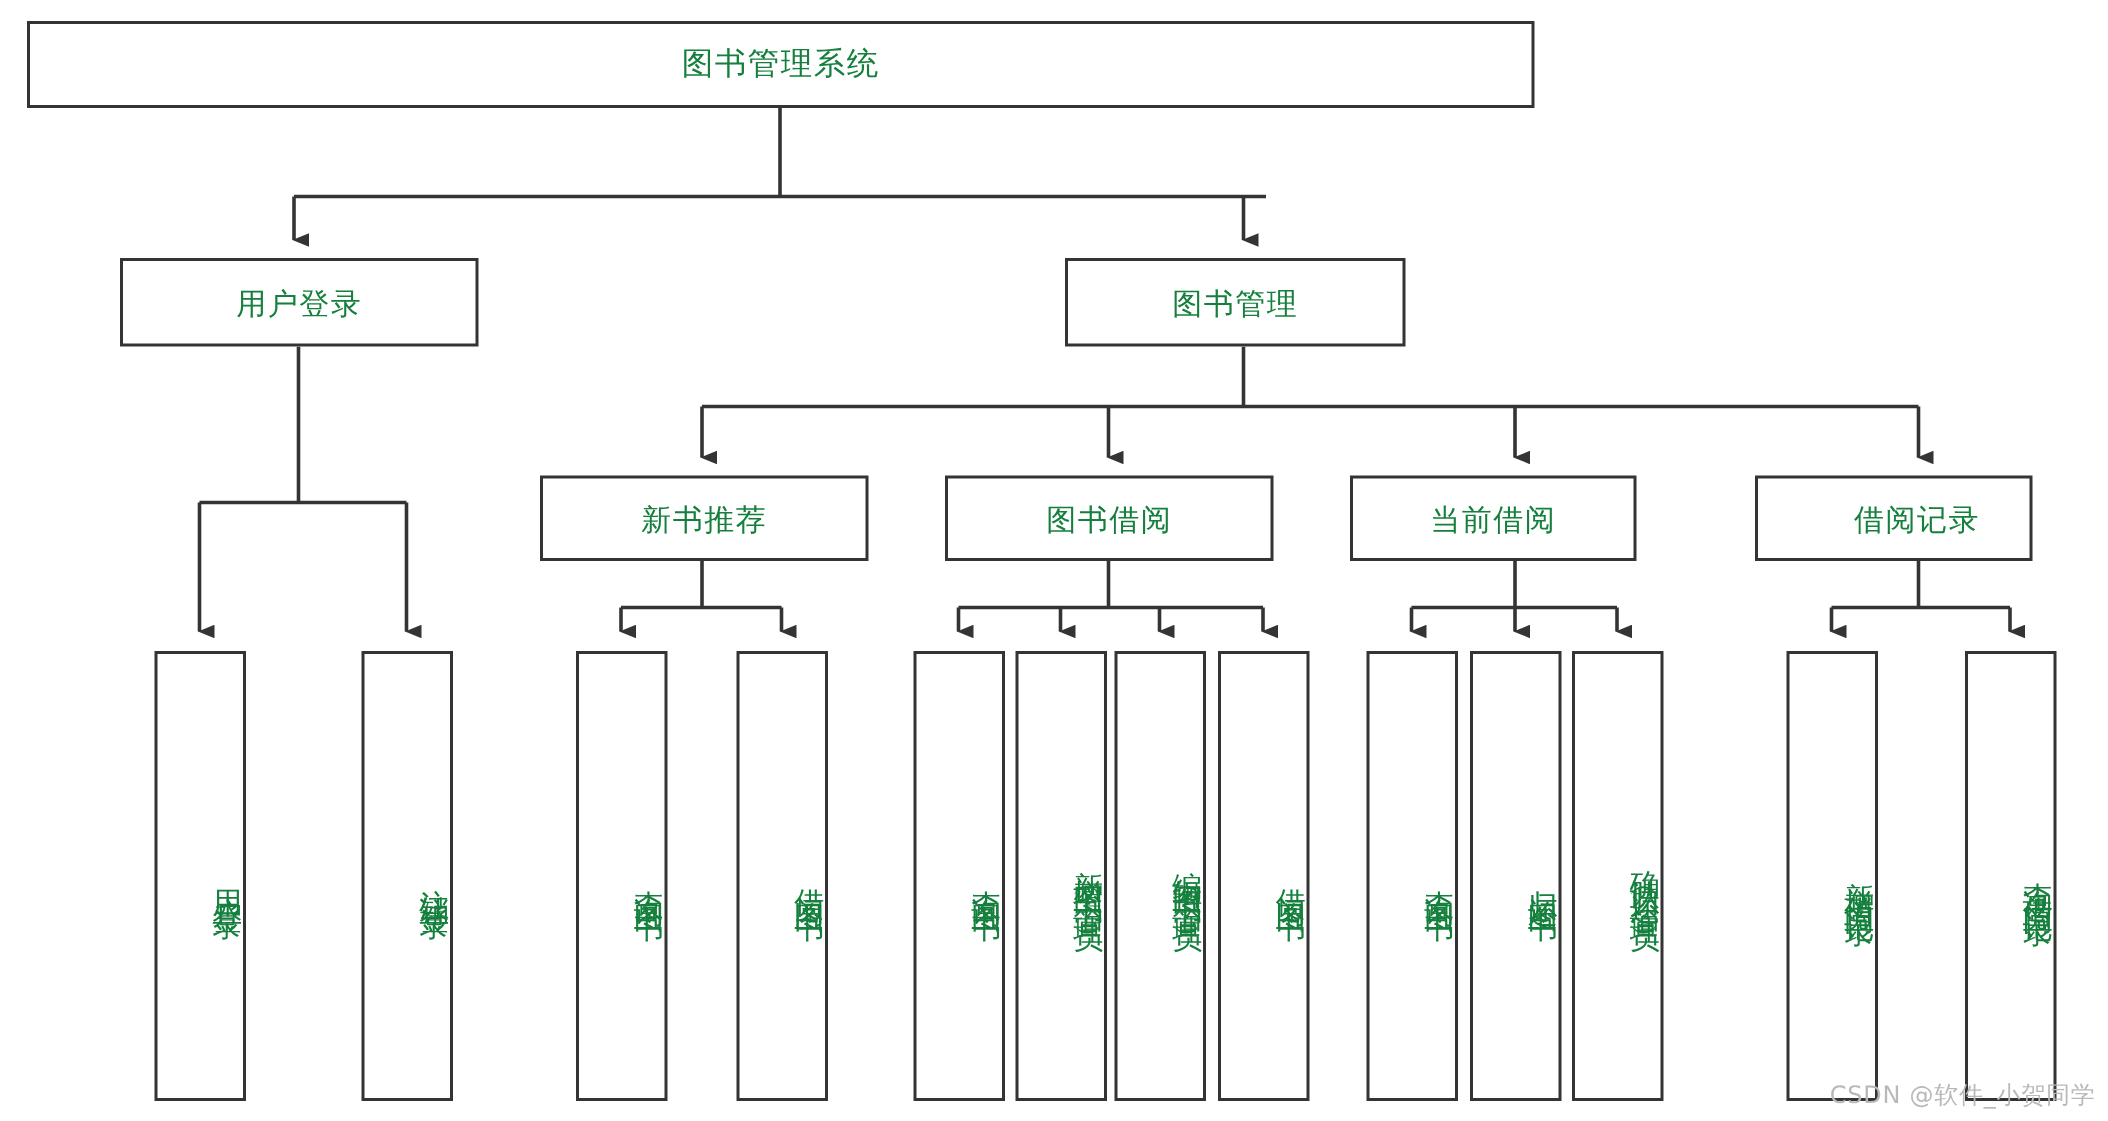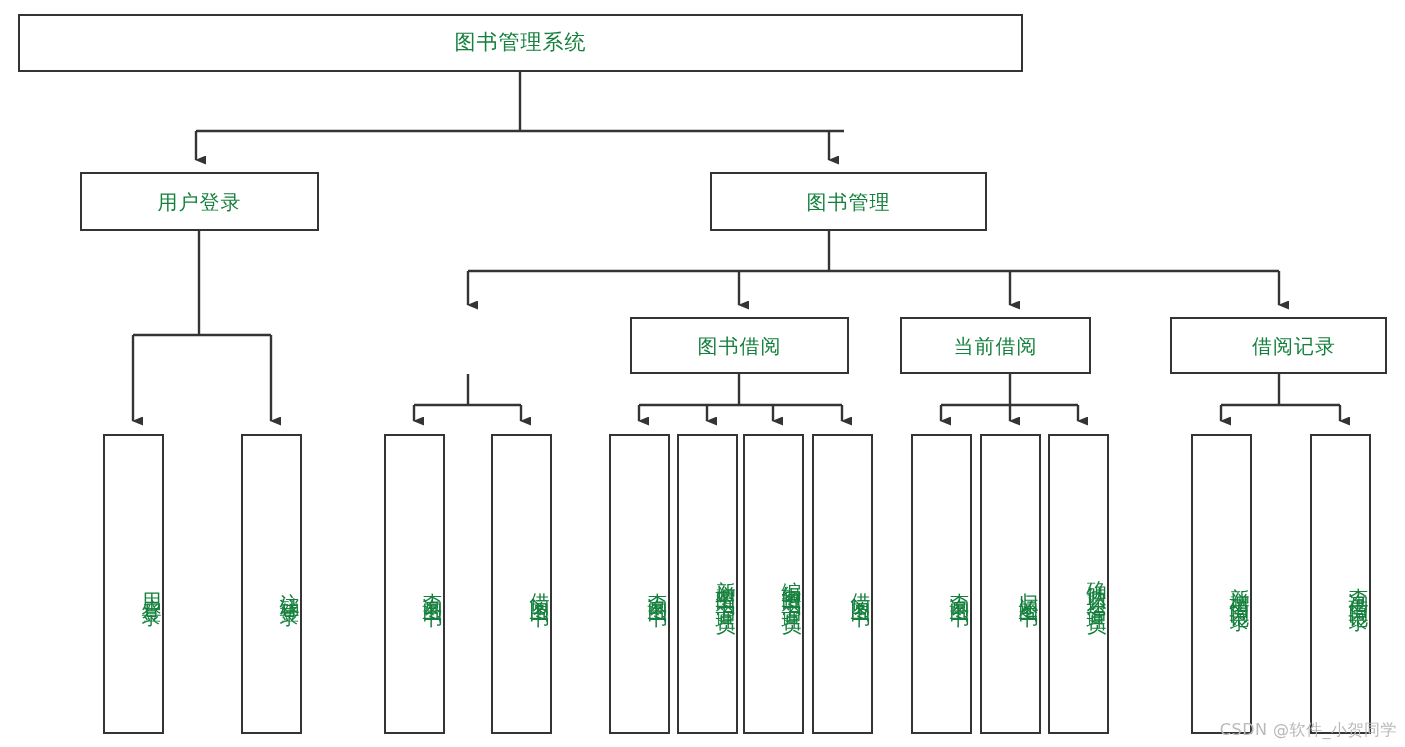--- a/index.html
+++ b/index.html
@@ -126,31 +126,34 @@
     </g>
   </svg>
 
   <div class="node horiz root" style="left:18px; top:14px; width:1005px; height:58px;">
     <span>图书管理系统</span>
   </div>
 
   <div class="node horiz" style="left:80px; top:172px; width:239px; height:59px;">
     <span>用户登录</span>
   </div>
-  <div class="node horiz" style="left:710px; top:172px; width:277px; height:59px;">
+  <div class="node horiz" style="left:710px; top:172px; width:227px; height:59px;">
     <span>图书管理</span>
   </div>
 
+  <div class="node horiz" style="left:360px; top:317px; width:219px; height:57px;">
+    <span>新书推荐</span>
+  </div>
   <div class="node horiz" style="left:630px; top:317px; width:219px; height:57px;">
     <span>图书借阅</span>
   </div>
   <div class="node horiz" style="left:900px; top:317px; width:191px; height:57px;">
     <span>当前借阅</span>
   </div>
-  <div class="node horiz" style="left:1170px; top:317px; width:217px; height:57px;padding-left:31px;">
+  <div class="node horiz" style="left:1170px; top:317px; width:185px; height:57px;padding-left:31px;">
     <span>借阅记录</span>
   </div>
 
   <div class="node vert" style="left:103px; top:434px; width:61px; height:300px;">
     <span>用户登录</span>
   </div>
   <div class="node vert" style="left:241px; top:434px; width:61px; height:300px;">
     <span>注销登录</span>
   </div>
 

